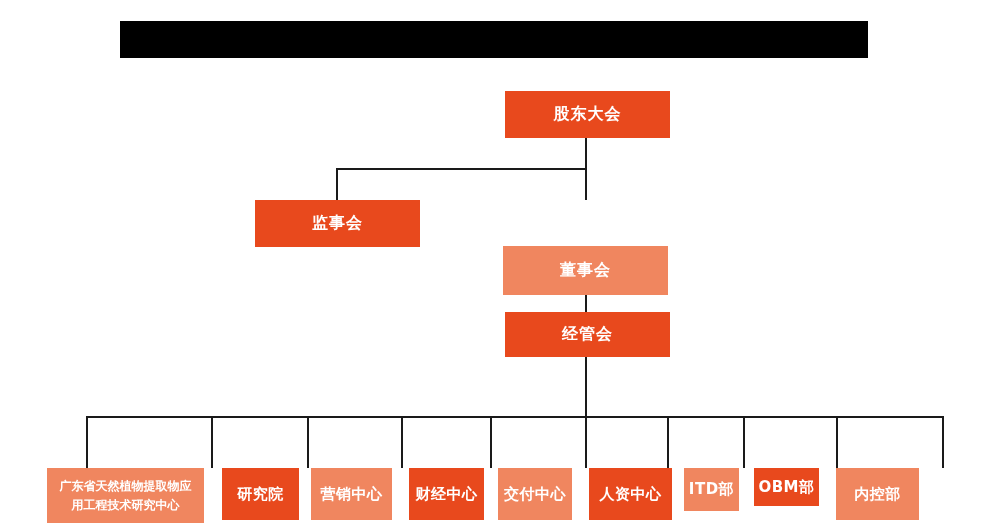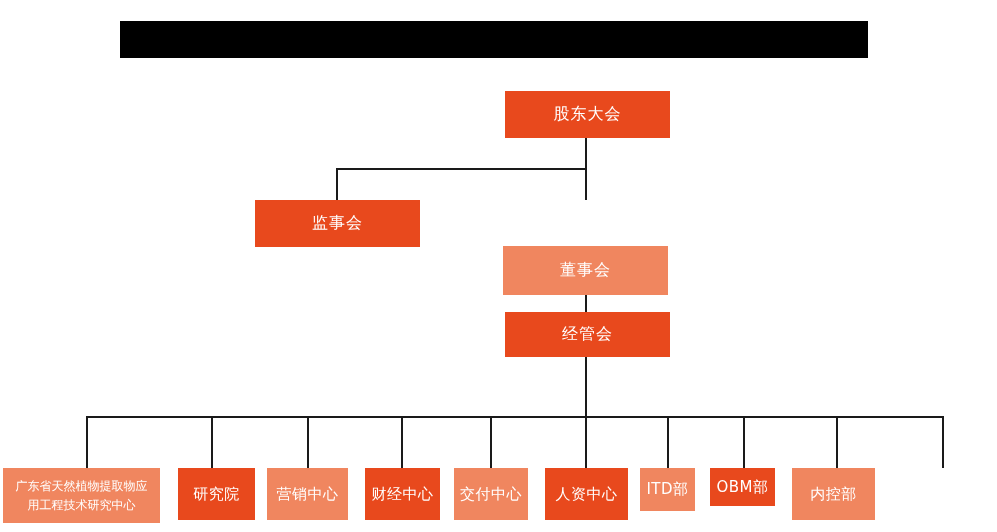--- a/index.html
+++ b/index.html
@@ -15,29 +15,29 @@
   .redaction {
     position: absolute;
     background: var(--redaction, #000);
   }
   .node {
     position: absolute;
     display: flex;
     align-items: center;
     justify-content: center;
     color: var(--text, #ffffff);
-    font-weight: normal;
+    font-weight: bold;
     font-size: 16px;
     text-align: center;
     letter-spacing: 1px;
     box-sizing: border-box;
   }
   .node.dark  { background: var(--primary, #E8491D); }
   .node.light { background: var(--secondary, #F0865F); }
-  .node.dept  { font-size: 15px; letter-spacing: 0.5px; }
+  .node.dept  { font-size: 15px; letter-spacing: 0.5px; margin-left: 44px; }
   .node.small {
     font-size: 12px;
     letter-spacing: 0;
     line-height: 1.55;
     white-space: pre-line;
     padding: 0 4px;
   }
   .line {
     position: absolute;
     background: var(--line, #1a1a1a);

